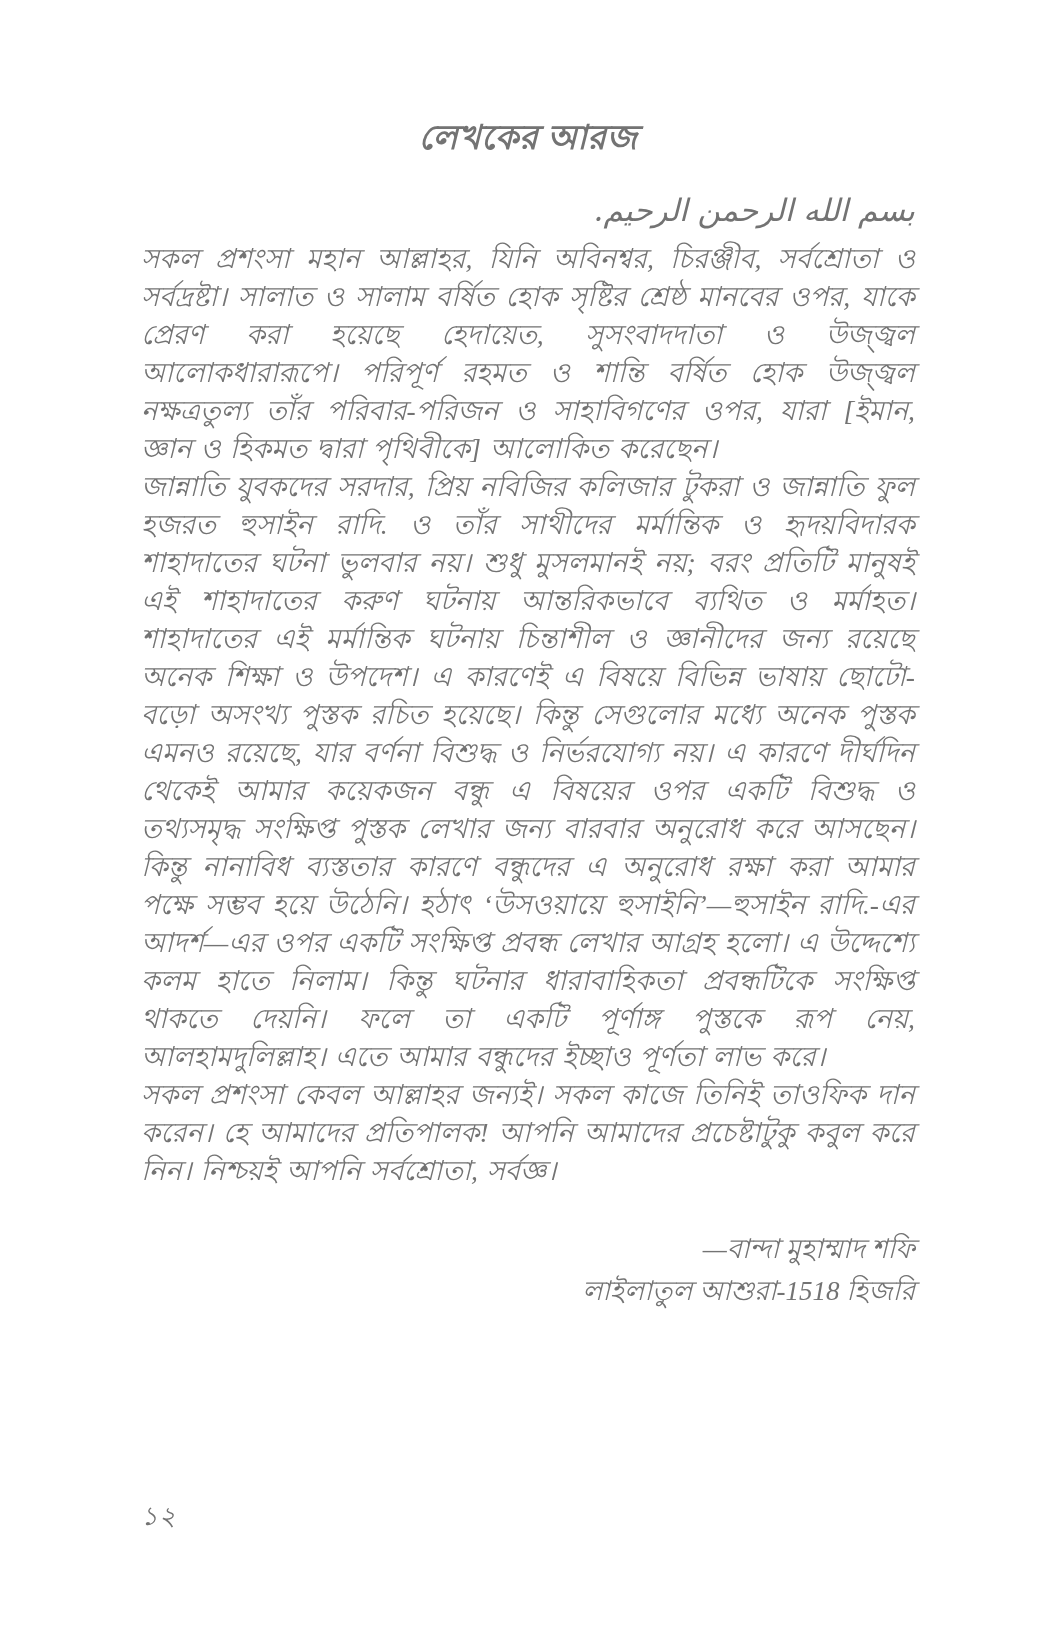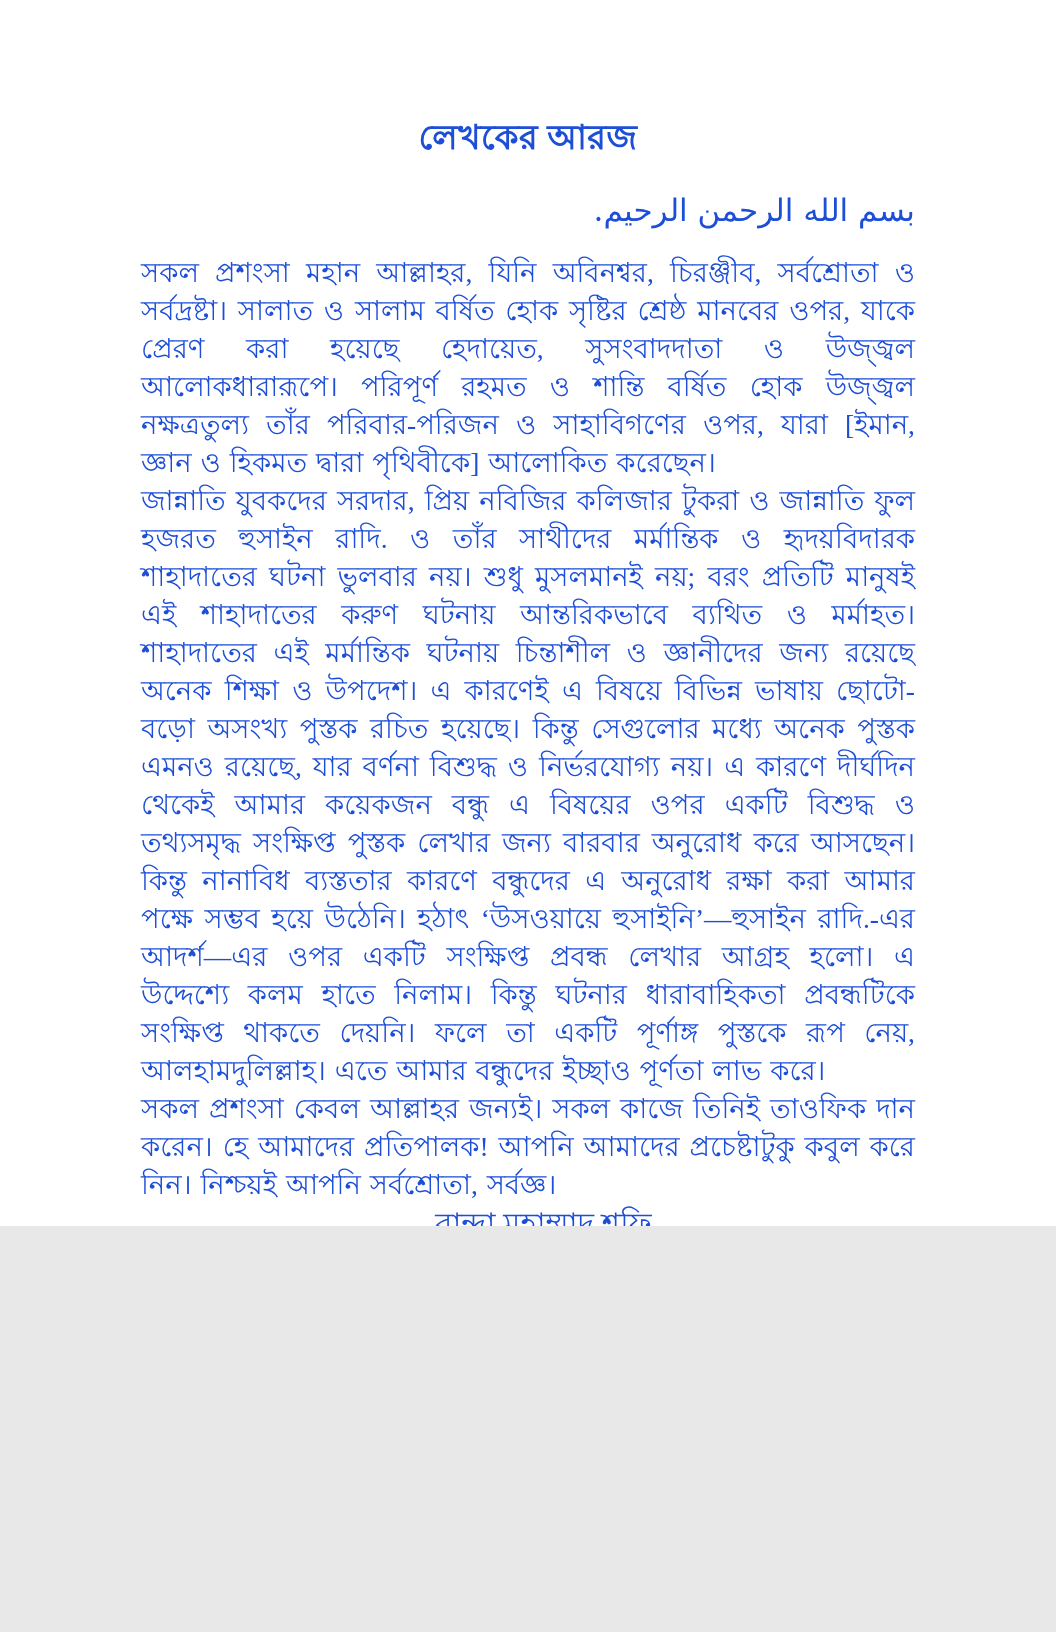--- a/index.html
+++ b/index.html
@@ -1,25 +1,26 @@
 <!DOCTYPE html>
 <html lang="bn"><head>
 <meta charset="utf-8">
 <style>
   * { margin: 0; padding: 0; box-sizing: border-box; }
   html, body { background: #e8e8e8; }
   .page {
     position: relative;
     width: 1056px;
-    height: 1226px;
+    height: 1632px;
     margin: 0 auto;
     background: #ffffff;
-    color: #1d4ed8;
+    color: #737373;
     font-family: "Liberation Serif", "DejaVu Serif", serif;
     overflow: hidden;
+    font-style: italic;
   }
   .content {
     padding: 118px 141px 0 141px;
   }
   .doc-title {
     font-size: 34px;
     line-height: 40px;
     font-weight: 700;
     text-align: center;
     letter-spacing: 0.5px;
@@ -34,25 +35,26 @@
     font-family: "DejaVu Serif", "Liberation Serif", serif;
   }
   .para {
     font-size: 27.5px;
     line-height: 38px;
     text-align: justify;
     text-justify: inter-word;
     word-spacing: 2px;
   }
   .para.first {
-    margin-top: 22px;
+    margin-top: 8px;
   }
   .signature {
-    text-align: center;
-    font-size: 31px;
+    margin-top: 38px;
+    text-align: right;
+    font-size: 27px;
     line-height: 42px;
   }
   .footer {
     position: absolute;
     left: 141px;
     top: 1496px;
     display: flex;
     align-items: baseline;
     gap: 38px;
     font-size: 26px;

